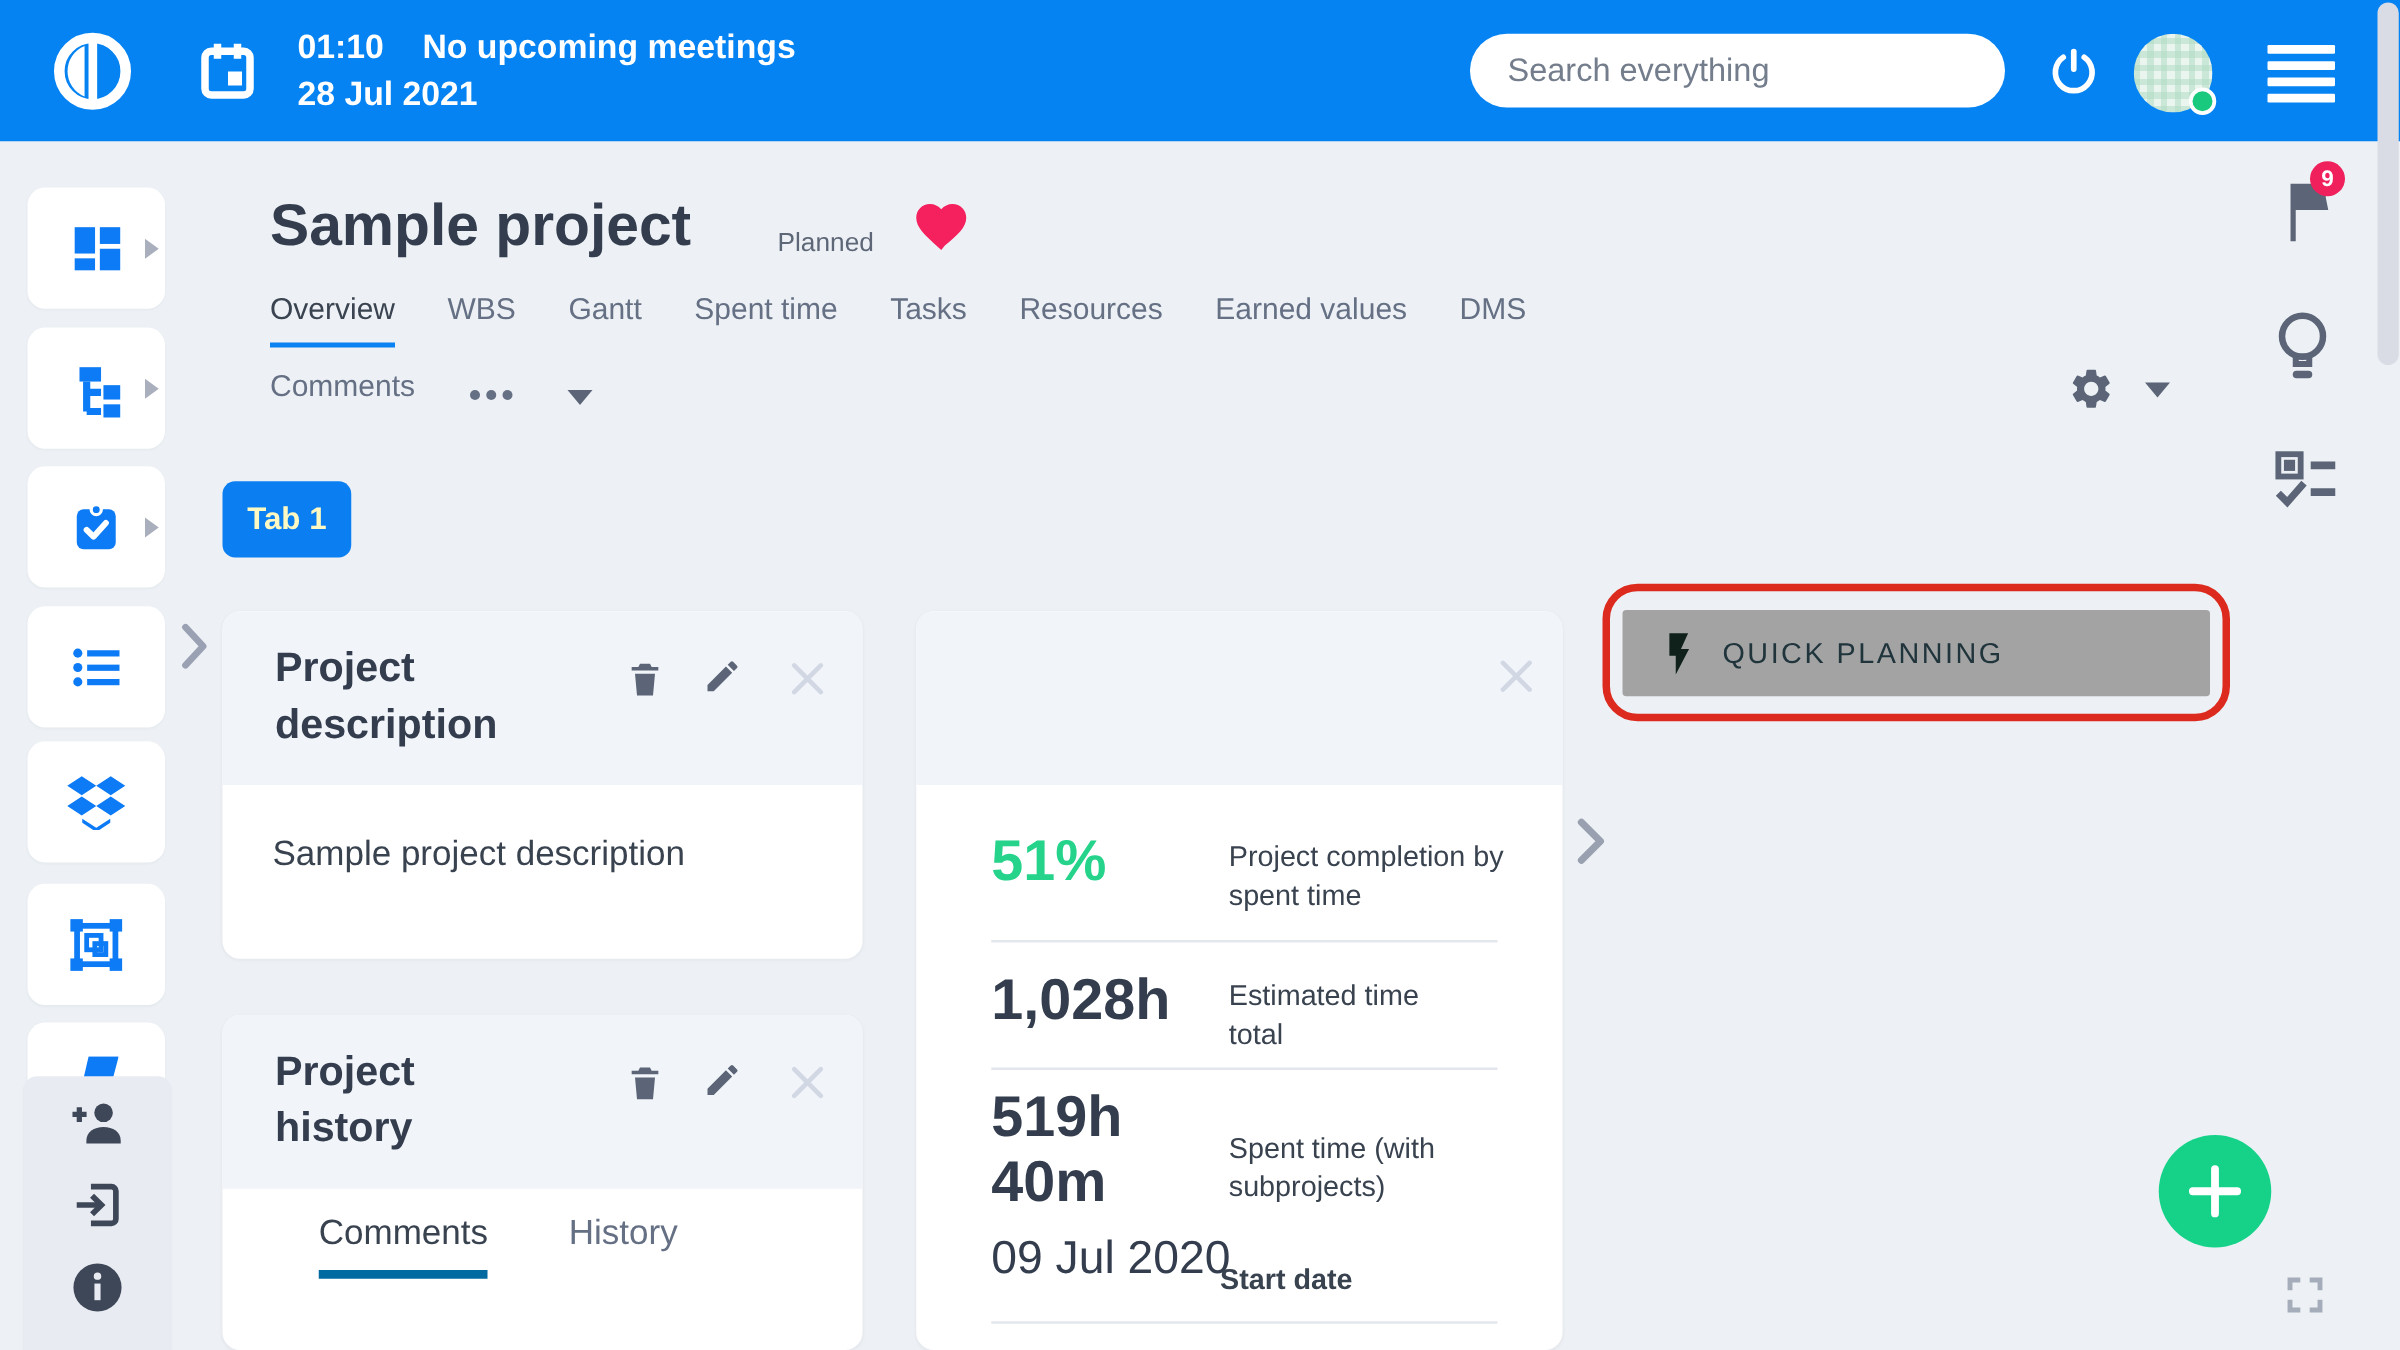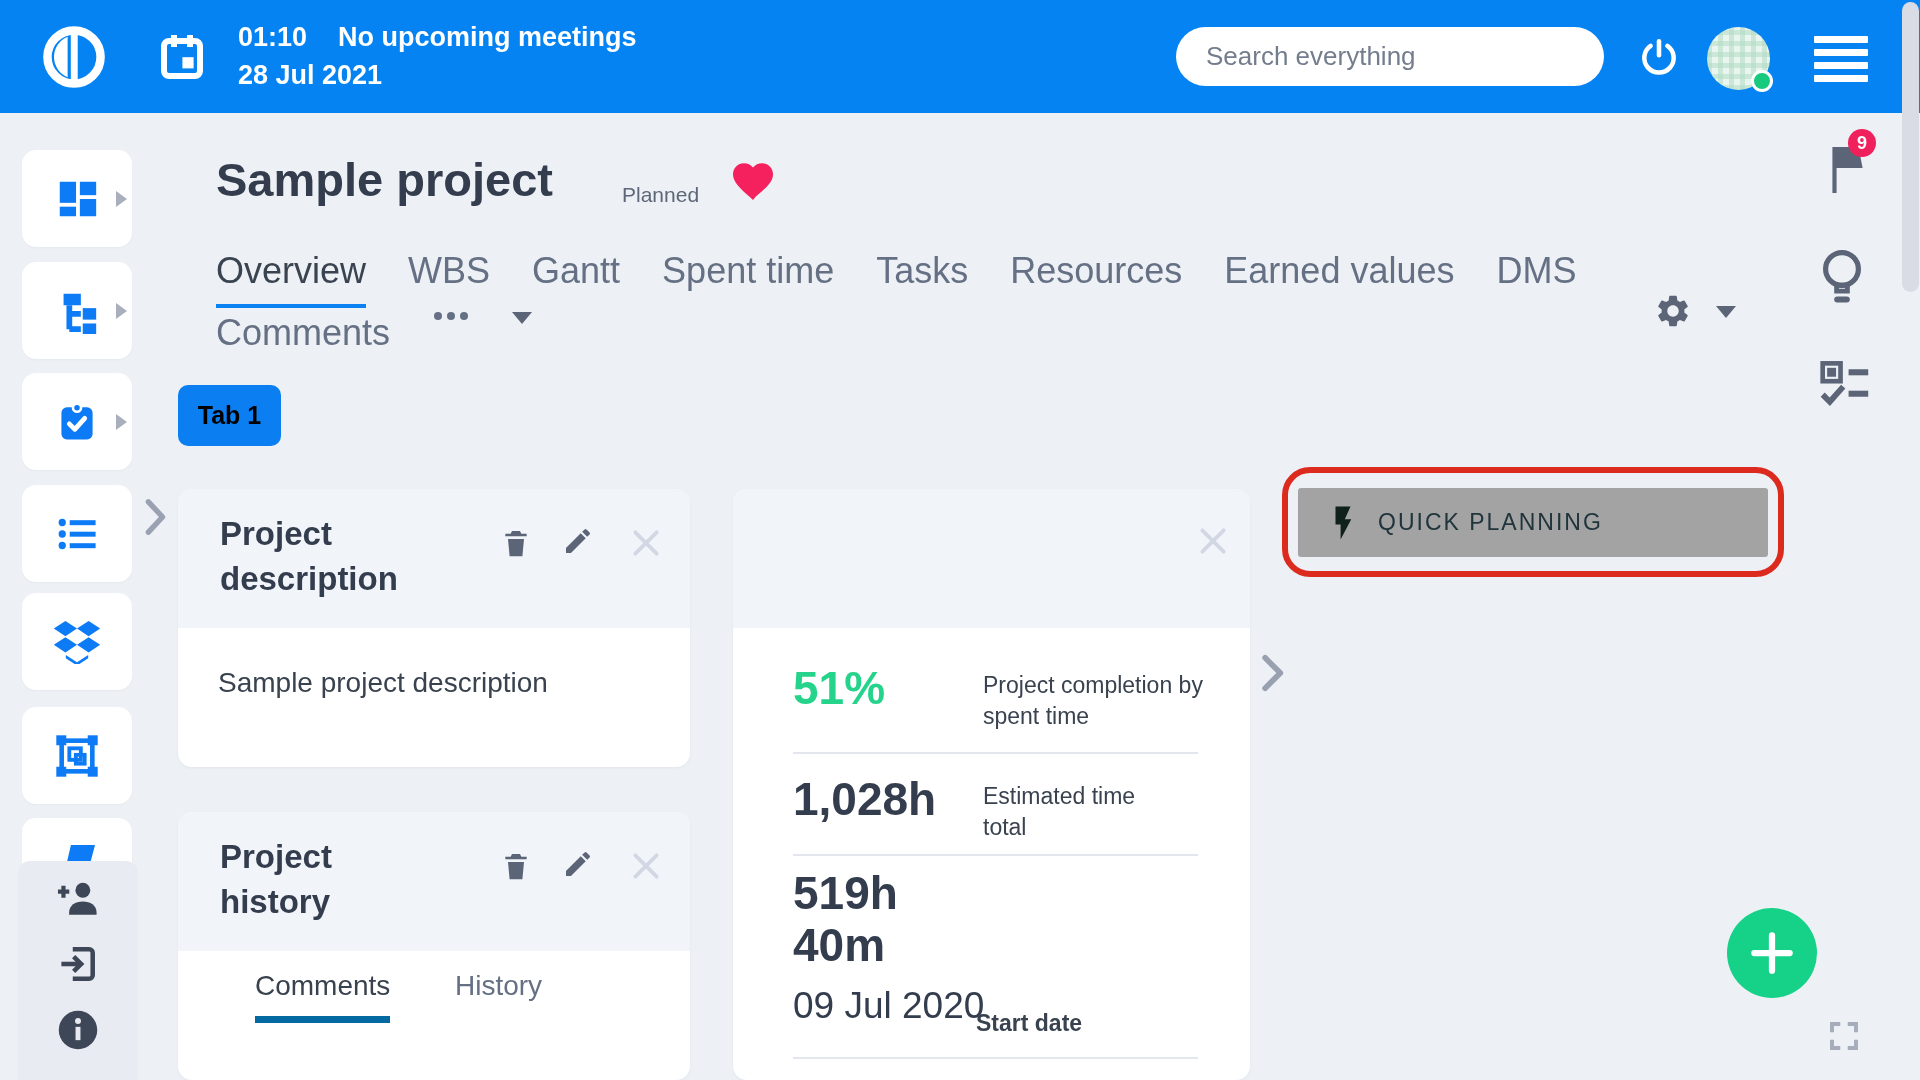--- a/index.html
+++ b/index.html
@@ -51,33 +51,33 @@
   .rail-ic { position:absolute; color:#5B6577; cursor:pointer; }
   .flag-badge { position:absolute; left:1848px; top:129px; min-width:28px; height:28px; border-radius:14px;
                 background:#F0205C; color:#fff; font-size:18px; font-weight:700; text-align:center;
                 line-height:28px; cursor:pointer; }
 
   
   .pg-title { position:absolute; left:216px; top:152px; font-size:47px; color:#333D4E; }
   .pg-status { position:absolute; left:622px; top:183px; font-size:21px; color:#5D6777; }
   .heart { position:absolute; left:729px; top:158px; width:48px; height:44px; color:#F5205E; cursor:pointer; }
   .tabs-row { position:absolute; left:216px; top:234px; display:flex; gap:42px; }
-  .tab { font-size:36px; color:#657084; padding-bottom:12px; cursor:pointer; white-space:nowrap;margin-top:16px; }
+  .tab { font-size:24px; color:#657084; padding-bottom:12px; cursor:pointer; white-space:nowrap; }
   .tab.active { color:#3A4350; border-bottom:4px solid #0B82F2; }
   .tabs-row2 { position:absolute; left:216px; top:296px; display:flex; align-items:flex-start; gap:44px; }
   .more-dots { margin-top:16px; display:flex; gap:5px; cursor:pointer; }
   .more-dots i { width:8px; height:8px; border-radius:50%; background:#657084; display:block; }
   .caret { width:0; height:0; border-left:10px solid transparent; border-right:10px solid transparent;
            border-top:12px solid #5B6577; cursor:pointer; }
   .gear { position:absolute; left:1654px; top:292px; width:38px; height:38px; color:#5B6577; cursor:pointer; }
   .gear-caret { position:absolute; left:1716px; top:306px; }
 
   
   .btn-tab1 { position:absolute; left:178px; top:385px; width:103px; height:61px; border-radius:10px;
-              background:#0B7FF2; color:#000000; font-size:25px; font-weight:700; border:none;
+              background:#0B7FF2; color:#fef9c3; font-size:25px; font-weight:700; border:none;
               cursor:pointer; font-family:"Liberation Sans",sans-serif; }
   .btn-calc { position:absolute; left:300px; top:385px; width:289px; height:61px; border-radius:10px;
               background:#fff; color:#0B7FF2; font-size:25px; font-weight:700;
               border:2px solid #DCE2EA; cursor:pointer; font-family:"Liberation Sans",sans-serif; }
 
   
   .card { position:absolute; background:#fff; border-radius:14px; overflow:hidden;
           box-shadow:0 1px 3px rgba(30,40,60,.05); }
   .card-head { position:absolute; left:0; top:0; width:100%; height:139px; background:#F1F4F9; }
   .card-title { position:absolute; left:42px; top:22px; width:230px; font-size:33px; line-height:45px;
@@ -327,20 +327,21 @@
 
     <div class="stat-val green" style="left:60px;top:172px">51%</div>
     <div class="stat-lbl" style="left:250px;top:165px">Project completion by spent time</div>
     <div class="ctrl-hr" style="top:263px"></div>
 
     <div class="stat-val" style="left:60px;top:283px">1,028h</div>
     <div class="stat-lbl" style="left:250px;top:276px;width:200px">Estimated time total</div>
     <div class="ctrl-hr" style="top:365px"></div>
 
     <div class="stat-val wrap" style="left:60px;top:378px">519h 40m</div>
+    <div class="stat-lbl" style="left:250px;top:398px">Spent time (with subprojects)</div>
 
     <div class="stat-val plain" style="left:60px;top:496px">09 Jul 2020</div>
     <div class="stat-lbl bold" style="left:243px;top:503px">Start date</div>
     <div class="ctrl-hr" style="top:568px"></div>
   </section>
 
   <svg class="col-chevron" viewBox="0 0 24 30">
     <path d="M5 3l12 12L5 27" stroke="currentColor" stroke-width="4.5" fill="none" stroke-linecap="round" stroke-linejoin="round"></path>
   </svg>
 

